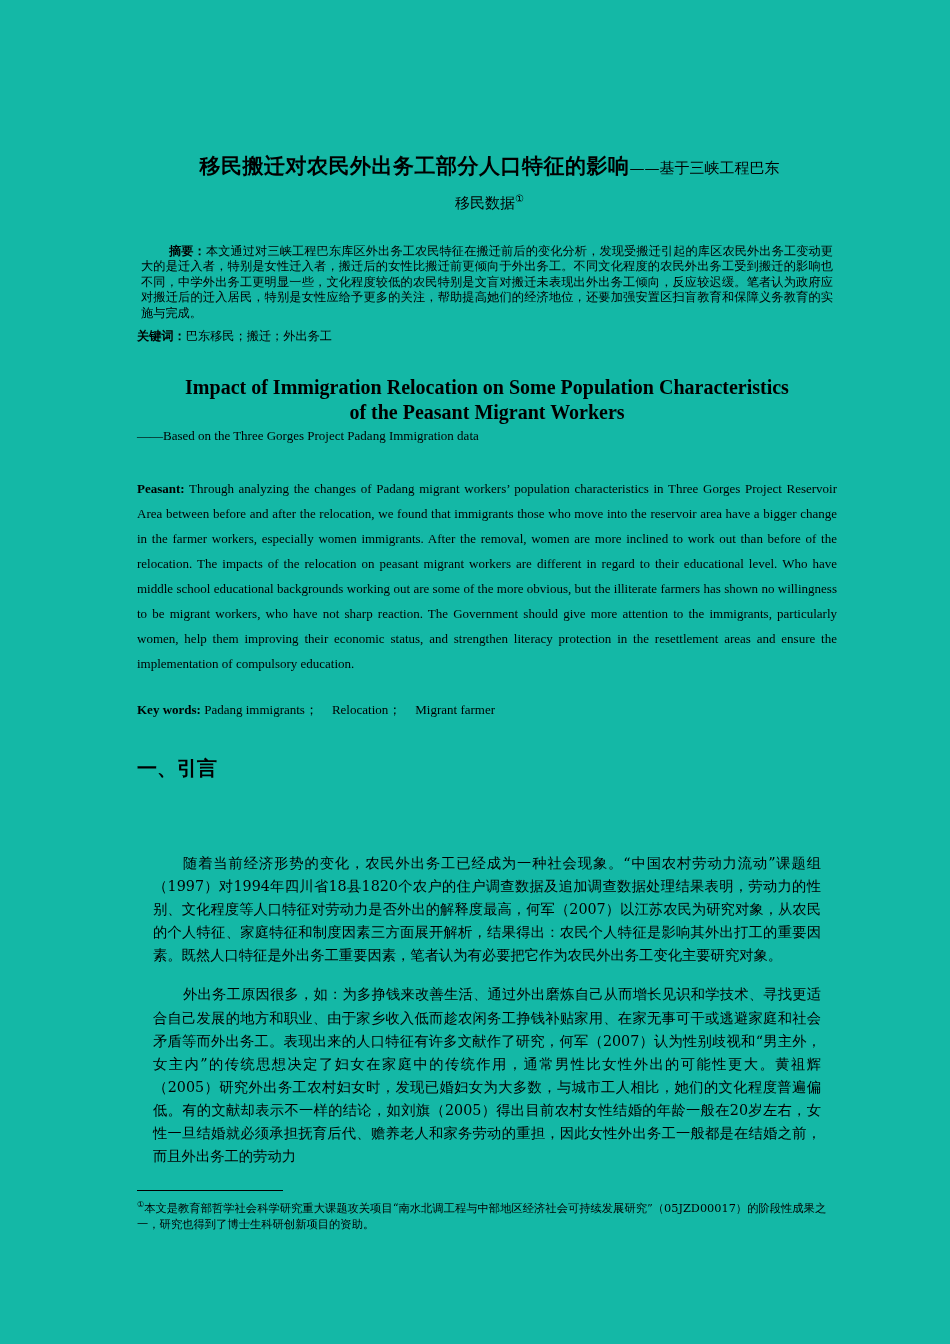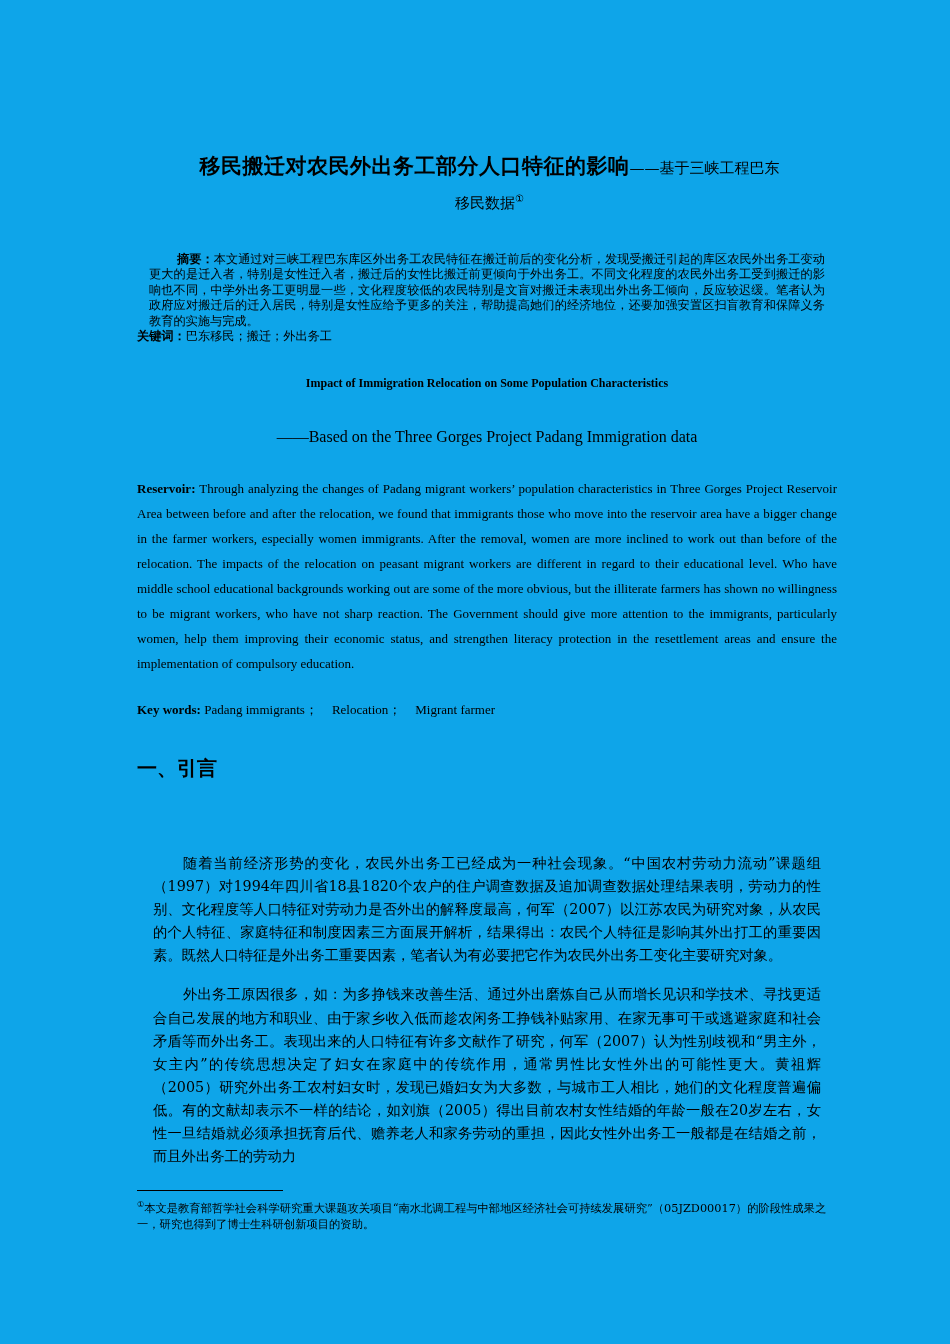--- a/index.html
+++ b/index.html
@@ -1,39 +1,39 @@
 <!DOCTYPE html>
 <html><head>
   <meta charset="utf-8">
   <style>
     html, body { margin: 0; padding: 0; background: #ffffff; }
     body { width: 950px; height: 1344px; position: relative; overflow: hidden; color: #000; }
-    .page { position: absolute; left: 0; top: 0; width: 950px; height: 1344px; background: #0ea5e9; }
+    .page { position: absolute; left: 0; top: 0; width: 950px; height: 1344px; background: #14b8a6; }
 
     .title-block { position: absolute; left: 137px; top: 152px; width: 705px; text-align: center; }
     .title-main { font-family: "DejaVu Sans", sans-serif; font-weight: bold; font-size: 21px; letter-spacing: 0.5px; }
     .title-sub { font-family: "DejaVu Serif", serif; font-size: 15px; font-weight: normal; }
     .title-line2 { position: absolute; left: 137px; top: 193px; width: 705px; text-align: center;
                    font-family: Liberation Mono, monospace; font-size: 15px; }
     .title-line2 sup { font-size: 10px; }
 
     .cn-abstract { position: absolute; left: 137px; top: 240px; width: 700px;
                    font-family: "DejaVu Serif", serif; font-size: 12.2px; line-height: 15.4px; text-align: justify; }
     .cn-abstract .lbl { font-family: "DejaVu Sans", sans-serif; font-weight: bold; }
-    .cn-abstract p { margin: 12px; text-indent: 28px; }
+    .cn-abstract p { margin: 4px; text-indent: 28px; }
     .cn-keywords { position: absolute; left: 137px; top: 328px; width: 700px;
                    font-family: "DejaVu Serif", serif; font-size: 12.2px; line-height: 16px; }
     .cn-keywords .lbl { font-family: Liberation Mono, monospace; font-weight: bold; }
 
     .en-title { position: absolute; left: 137px; width: 700px; text-align: center;
-                font-family: "Liberation Serif", serif; font-weight: bold; font-size: 12px; }
+                font-family: "Liberation Serif", serif; font-weight: bold; font-size: 20px; }
     .en-title.l1 { top: 376px; }
     .en-title.l2 { top: 401px; }
-    .en-subtitle { position: absolute; left: 137px; top: 428px; width: 700px; text-align: center;
-                   font-family: "Liberation Serif", serif; font-size: 16px; }
+    .en-subtitle { position: absolute; left: 137px; top: 428px; width: 700px; 
+                   font-family: "Liberation Serif", serif; font-size: 13px; }
 
     .en-abstract { position: absolute; left: 137px; top: 476px; width: 700px;
                    font-family: "Liberation Serif", serif; font-size: 13px; line-height: 25px; text-align: justify; }
     .en-abstract .lbl { font-weight: bold; }
     .en-keywords { position: absolute; left: 137px; top: 701px; width: 700px;
                    font-family: "Liberation Serif", serif; font-size: 13px; line-height: 18px; }
     .en-keywords .lbl { font-weight: bold; }
     .en-keywords .kw { margin-right: 14px; }
 
     .section-heading { position: absolute; left: 137px; top: 755px;
@@ -63,24 +63,25 @@
 
   <div class="cn-abstract">
     <p><span class="lbl">摘要：</span><span>本文通过对三峡工程巴东库区外出务工农民特征在搬迁前后的变化分析，发现受搬迁引起的库区农民外出务工变动更大的是迁入者，特别是女性迁入者，搬迁后的女性比搬迁前更倾向于外出务工。不同文化程度的农民外出务工受到搬迁的影响也不同，中学外出务工更明显一些，文化程度较低的农民特别是文盲对搬迁未表现出外出务工倾向，反应较迟缓。笔者认为政府应对搬迁后的迁入居民，特别是女性应给予更多的关注，帮助提高她们的经济地位，还要加强安置区扫盲教育和保障义务教育的实施与完成。</span></p>
   </div>
 
   <div class="cn-keywords">
     <span class="lbl">关键词：</span><span>巴东移民；搬迁；外出务工</span>
   </div>
 
   <div class="en-title l1">Impact of Immigration Relocation on Some Population Characteristics</div>
+  <div class="en-title l2">of the Peasant Migrant Workers</div>
   <div class="en-subtitle">——Based on the Three Gorges Project Padang Immigration data</div>
 
   <div class="en-abstract">
-    <span class="lbl">Reservoir:</span>
+    <span class="lbl">Peasant:</span>
     <span>Through analyzing the changes of Padang migrant workers’ population characteristics in Three Gorges Project Reservoir Area between before and after the relocation, we found that immigrants those who move into the reservoir area have a bigger change in the farmer workers, especially women immigrants. After the removal, women are more inclined to work out than before of the relocation. The impacts of the relocation on peasant migrant workers are different in regard to their educational level. Who have middle school educational backgrounds working out are some of the more obvious, but the illiterate farmers has shown no willingness to be migrant workers, who have not sharp reaction. The Government should give more attention to the immigrants, particularly women, help them improving their economic status, and strengthen literacy protection in the resettlement areas and ensure the implementation of compulsory education.</span>
   </div>
 
   <div class="en-keywords">
     <span class="lbl">Key words:</span>
     <span class="kw">Padang immigrants；</span><span class="kw">Relocation；</span><span>Migrant farmer</span>
   </div>
 
   <div class="section-heading">一、引言</div>
 

